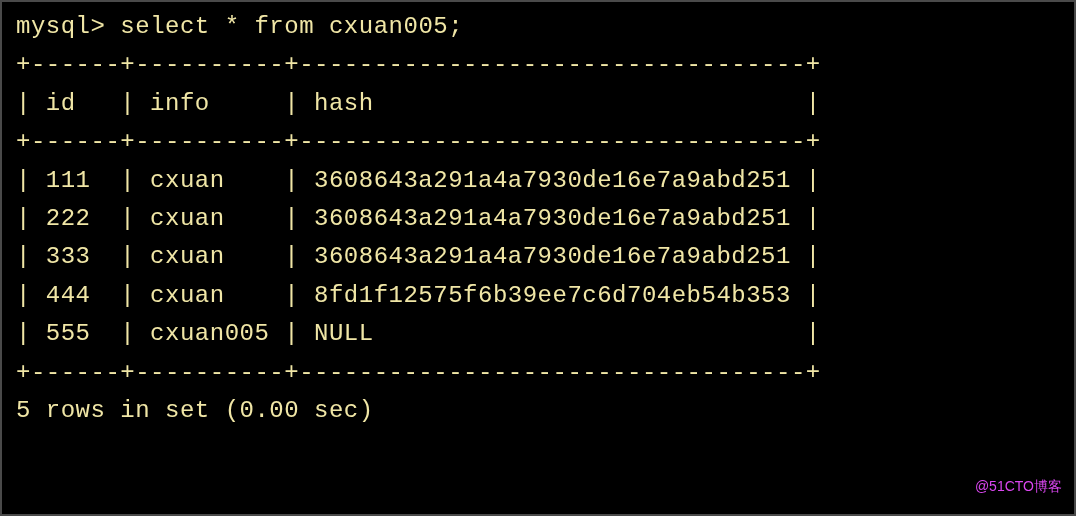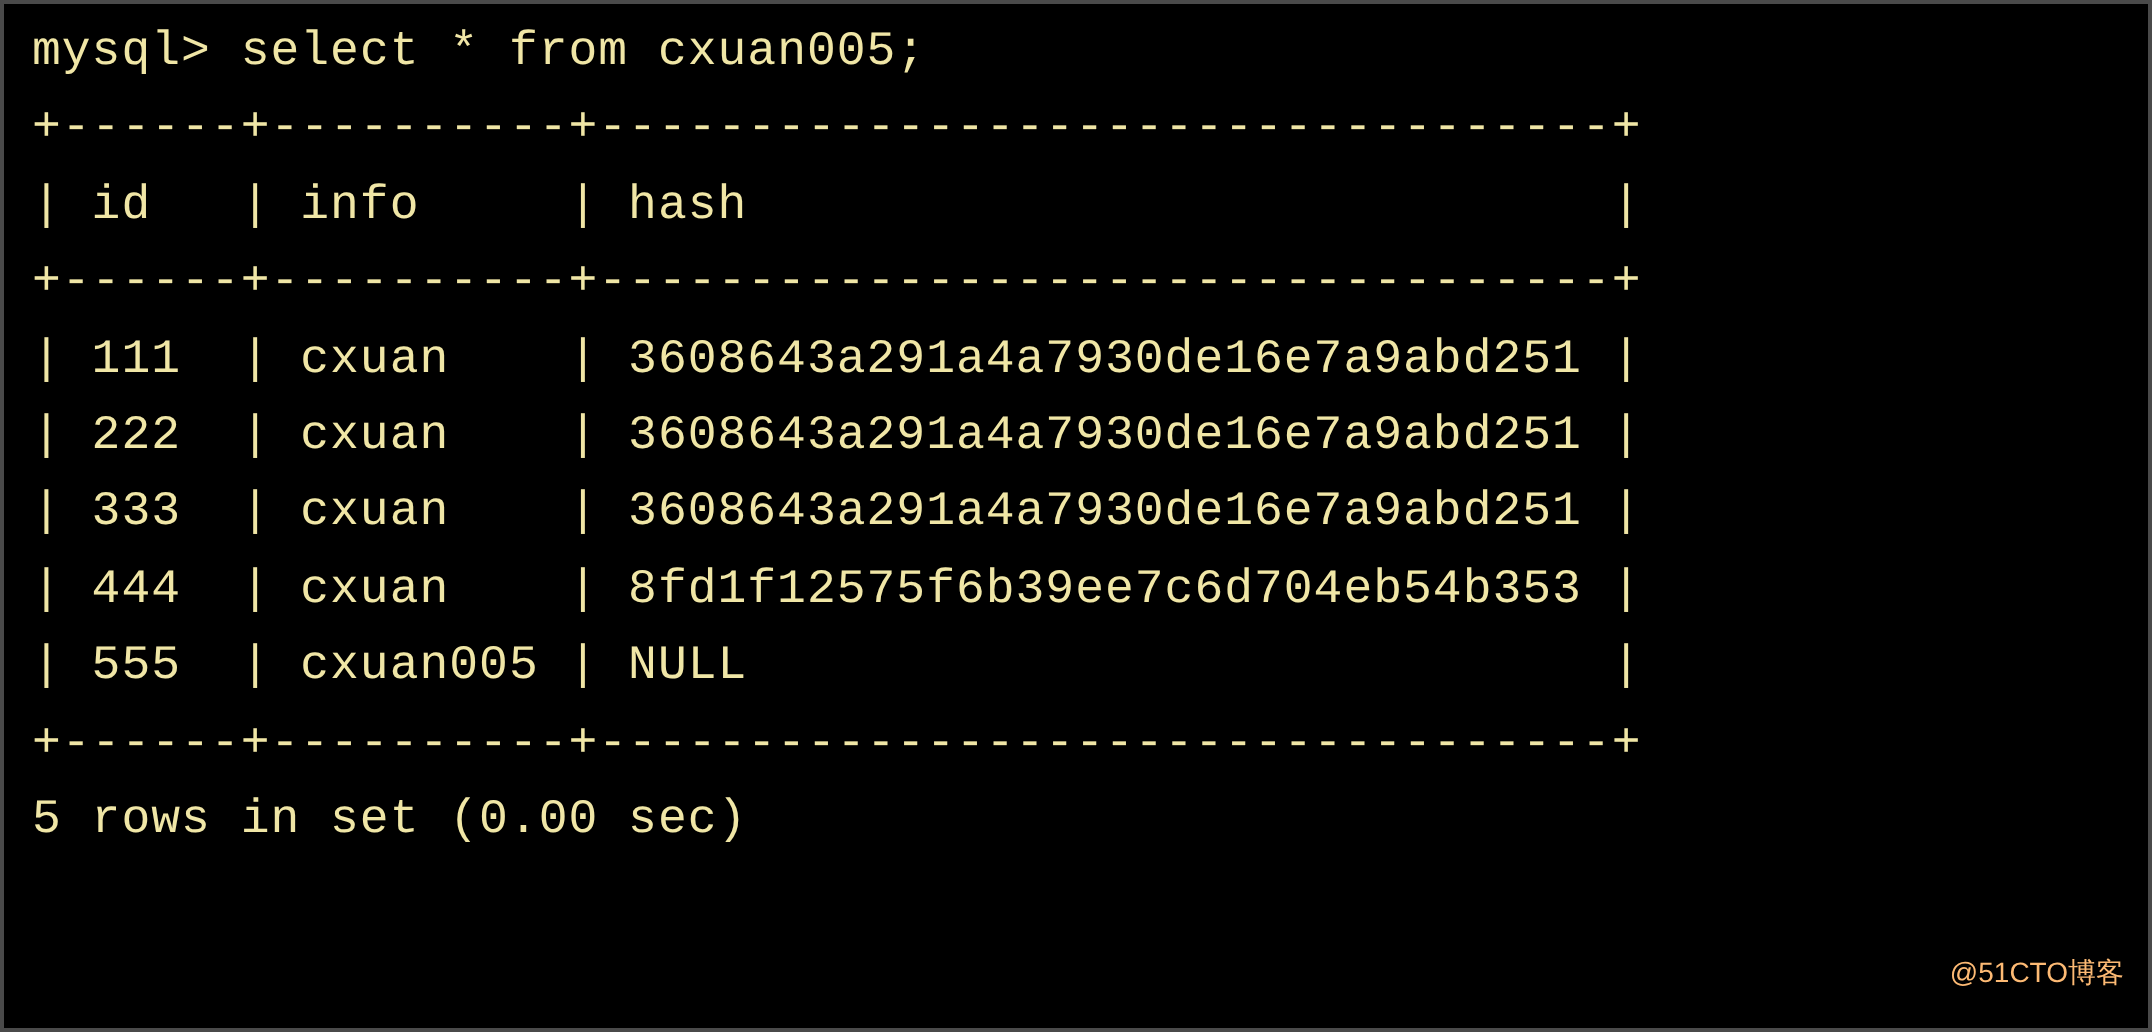--- a/index.html
+++ b/index.html
@@ -19,21 +19,21 @@
     .terminal {
       padding: 6px 14px;
       white-space: pre;
       line-height: 1.6;
       letter-spacing: 0.5px;
     }
     .watermark {
       position: absolute;
       bottom: 18px;
       right: 12px;
-      color: #fdba74;
+      color: #d946ef;
       font-size: 14px;
       font-family: Arial, sans-serif;
       letter-spacing: 0;
     }
     .prompt-line, .border-line, .header-line, .row-line, .footer-line {
       display: block;
     }
   </style>
 </head>
 <body>

